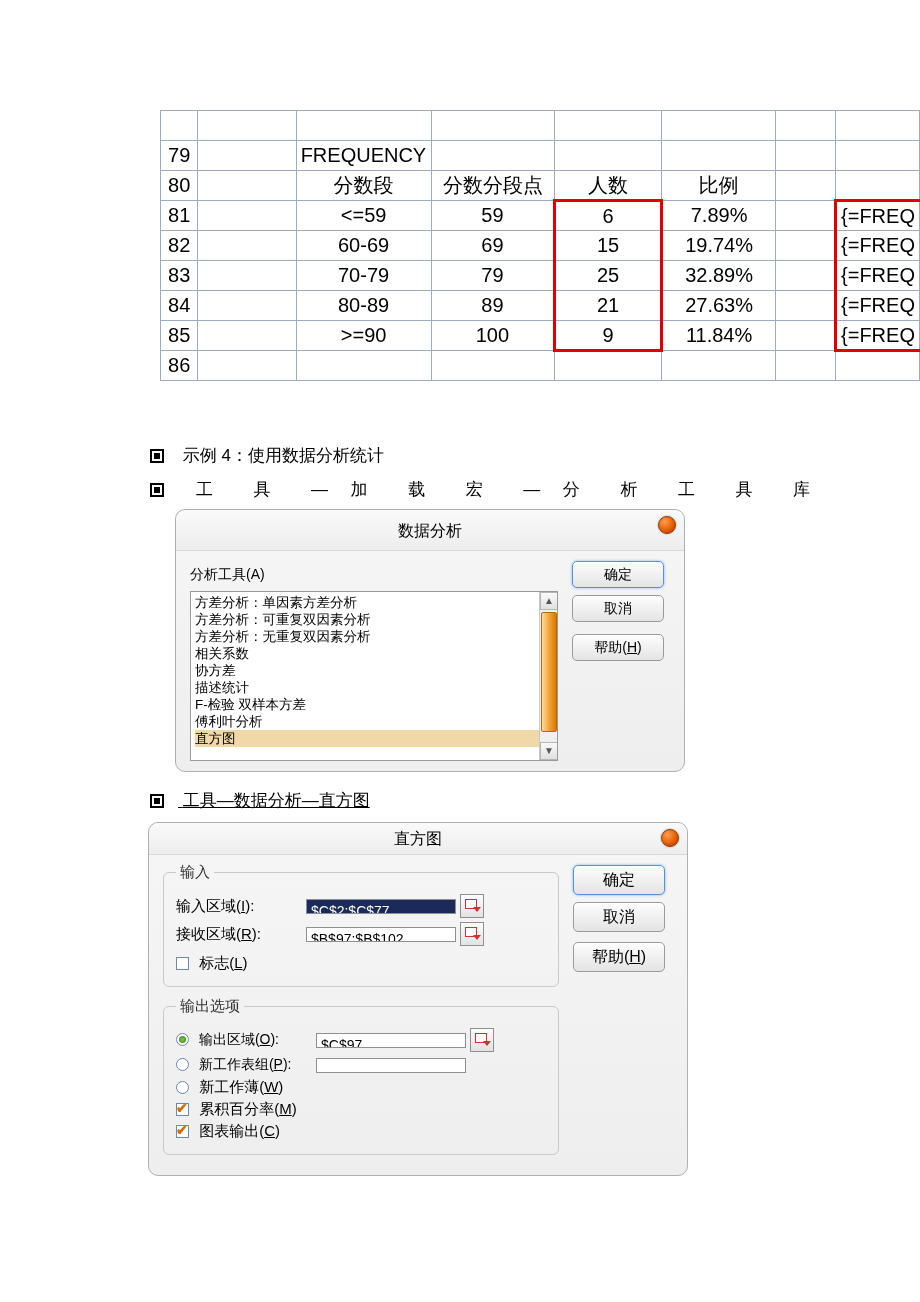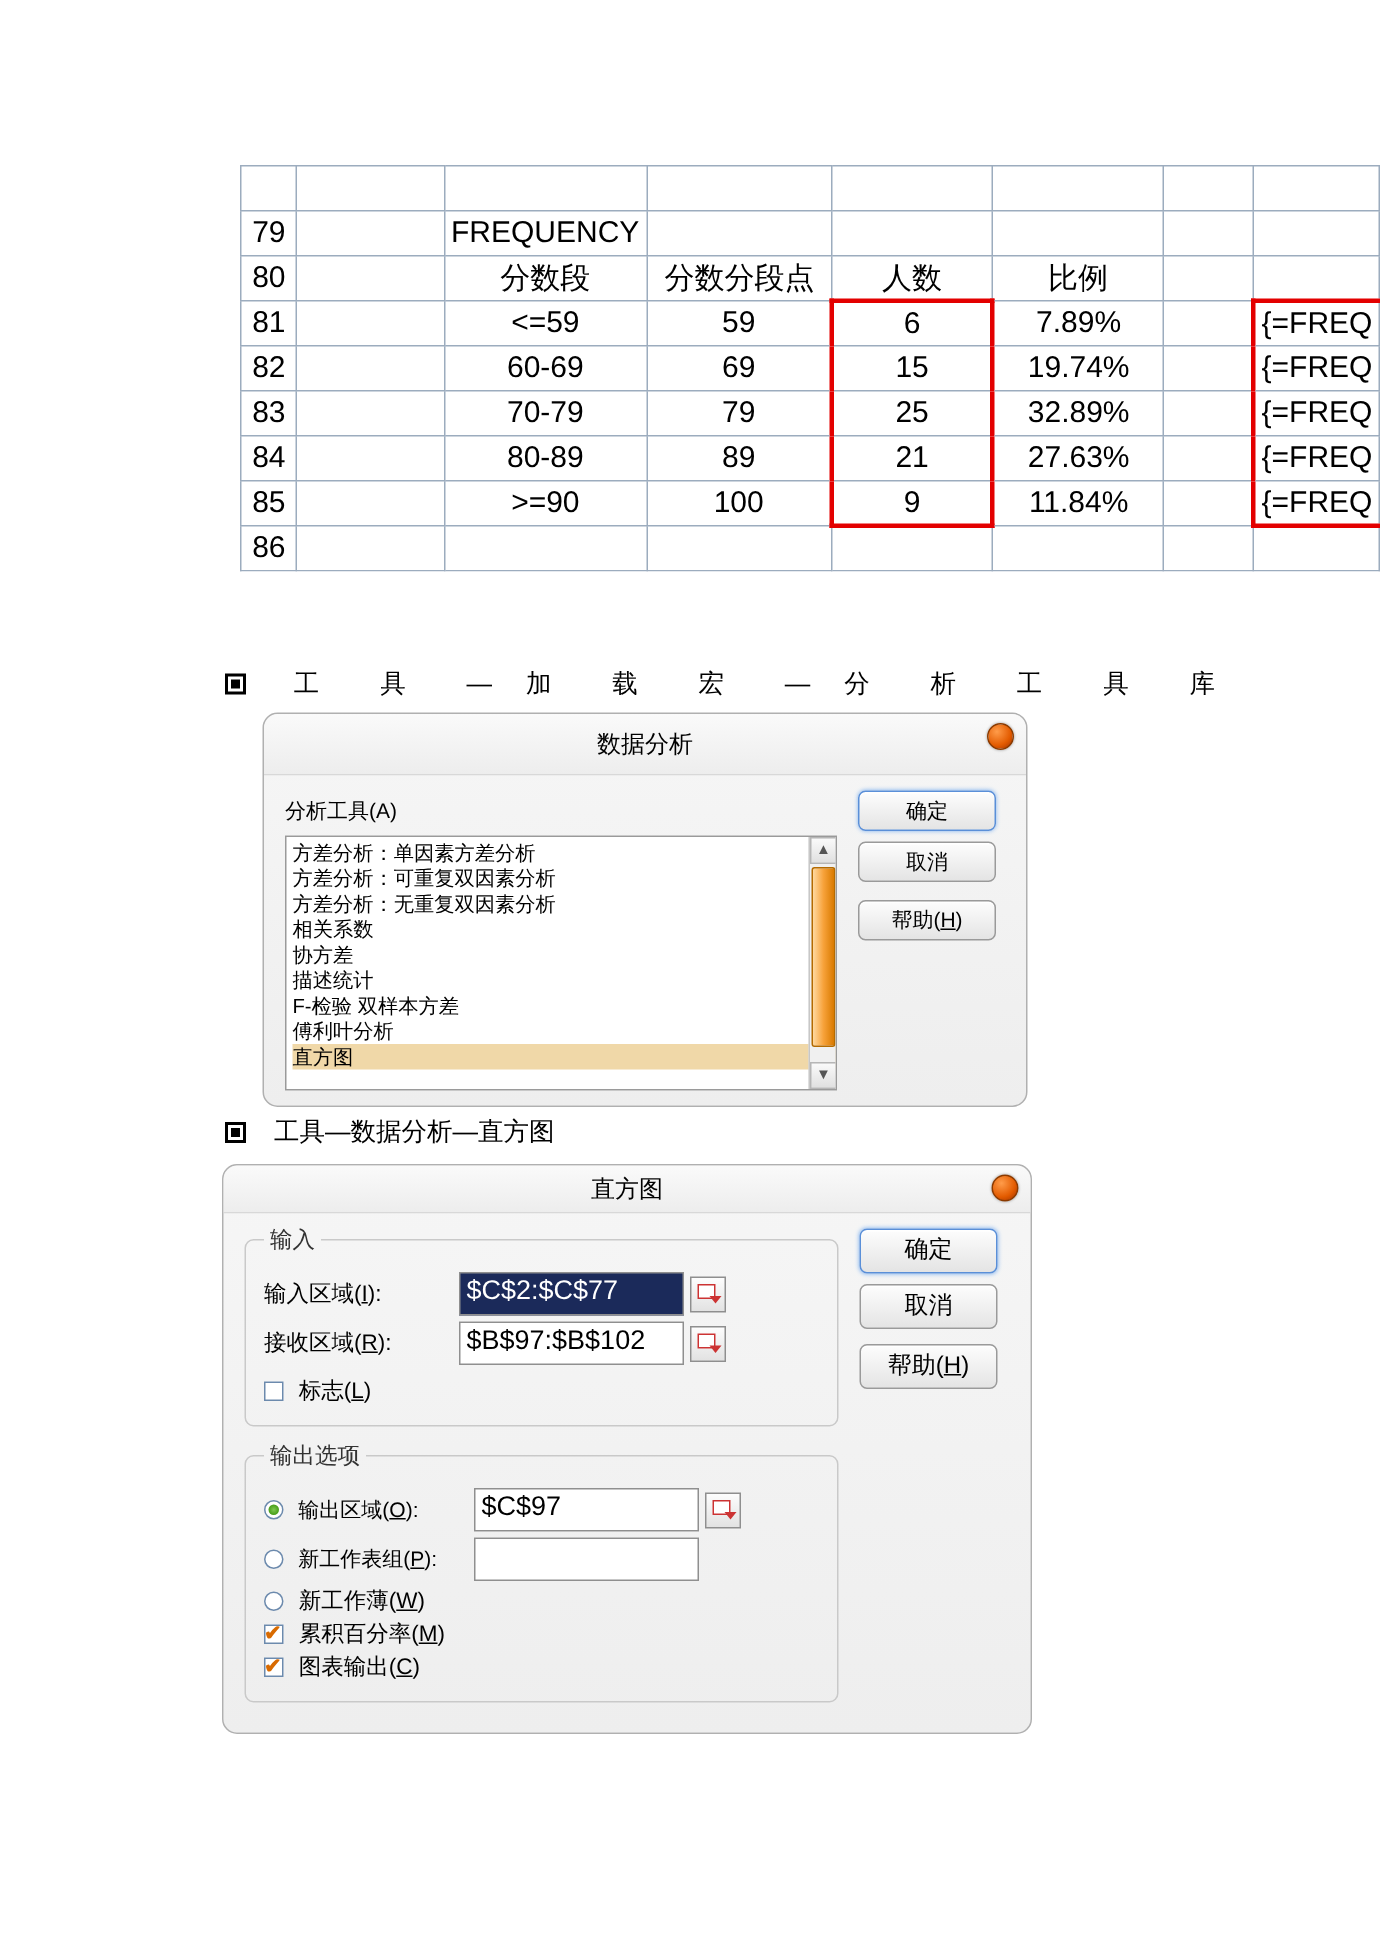--- a/index.html
+++ b/index.html
@@ -160,23 +160,23 @@
   .sb-arrow.top{ top:0; }
   .sb-arrow.bot{ bottom:0; }
   .sb-thumb{
     position:absolute; left:1px; width:16px;
     background:linear-gradient(90deg,#ffd9a0,#f7a23a,#d97a00);
     border:1px solid #b56b00; border-radius:2px;
   }
 
   .txt-field {
     display:inline-block;
-    height:29px; line-height:22px;
+    height:15px; line-height:22px;
     background:#fff; border:1px solid #8f8f8f;
-    padding:0 4px; font-size:18px;
+    padding:0 4px; font-size:14px;
     vertical-align:middle;
     overflow:hidden; white-space:nowrap;
   }
   .txt-field.inverse { background:#1b2a5a; color:#fff; }
   .pick-btn {
     display:inline-block;
     width:24px; height:24px;
     background:linear-gradient(#fdfdfd,#e2e2e2);
     border:1px solid #8f8f8f;
     margin-left:4px;
@@ -317,20 +317,24 @@
             <td class="c4"></td>
             <td class="gap"></td>
             <td class="tail"></td>
       </tr>
     </tbody>
       </table>
   </div>
 
   <div class="body-text">
     <ul class="plain">
+      <li>
+        <span class="bul"></span>
+        <span>示例 4：使用数据分析统计</span>
+      </li>
       <li class="justify">
         <span class="bul"></span><span>工 具 — 加 载 宏 — 分 析 工 具 库</span>
       </li>
     </ul>
 
     <div class="dialog" style="width:510px; margin-left:25px; margin-top:4px;">
       <div class="dlg-title">
         <span>数据分析</span>
         <span class="close-btn"></span>
       </div>
@@ -355,21 +359,21 @@
           </div>
         </div>
         <div style="width:100px; padding-top:2px;">
           <div class="winbtn default">确定</div>
           <div class="winbtn">取消</div>
           <div class="winbtn" style="margin-top:12px;">帮助(<span class="underline-key">H</span>)</div>
         </div>
       </div>
     </div>
 
-    <ul class="plain" style="margin-top:2px;">
+    <ul class="plain" style="margin-top:14px;text-decoration:underline;">
       <li>
         <span class="bul"></span>
         <span>工具—数据分析—直方图</span>
       </li>
     </ul>
   </div>
 
   <div class="dialog" style="width:540px; margin-left:148px; margin-top:6px;">
     <div class="dlg-title">
       <span>直方图</span>

